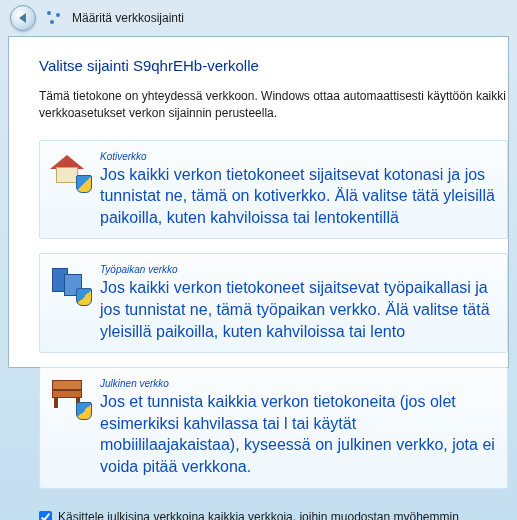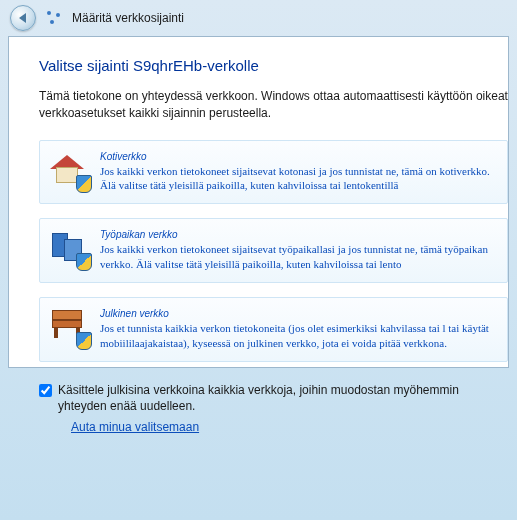--- a/index.html
+++ b/index.html
@@ -80,23 +80,22 @@
   }
   .opt-body { flex: 1; }
   .opt-title {
     color: #0b4dbb;
     font-size: 10px;
     margin-bottom: 2px;
     font-style: italic;
   }
   .opt-desc {
     color: #0b4dbb;
-    font-size: 11px;
+    font-size: 16px;
     line-height: 1.35;
-    font-family: Liberation Serif, serif;
   }
   .checkbox-row {
     display: flex;
     align-items: flex-start;
     gap: 6px;
     margin-top: 20px;
     color: #1a1a1a;
     line-height: 1.35;
   }
   .checkbox-row input {
@@ -174,21 +173,21 @@
     <div class="net-icon-dot" style="left:1px;top:1px;"></div>
     <div class="net-icon-dot" style="left:10px;top:3px;"></div>
     <div class="net-icon-dot" style="left:4px;top:10px;"></div>
   </div>
   <div class="title-text">Määritä verkkosijainti</div>
 </div>
 
 <div class="panel">
 
   <div class="heading">Valitse sijainti S9qhrEHb-verkolle</div>
-  <div class="intro">Tämä tietokone on yhteydessä verkkoon. Windows ottaa automaattisesti käyttöön oikeat verkkoasetukset kaikki sijainnin perusteella.</div>
+  <div class="intro">Tämä tietokone on yhteydessä verkkoon. Windows ottaa automaattisesti käyttöön kaikki verkkoasetukset verkon sijainnin perusteella.</div>
 
   <div class="option">
     <div class="opt-icon">
       <div class="house"></div>
       <div class="house-body"></div>
       <div class="shield"></div>
     </div>
     <div class="opt-body">
       <div class="opt-title">Kotiverkko</div>
       <div class="opt-desc">Jos kaikki verkon tietokoneet sijaitsevat kotonasi ja jos tunnistat ne, tämä on kotiverkko. Älä valitse tätä yleisillä paikoilla, kuten kahviloissa tai lentokentillä</div>

